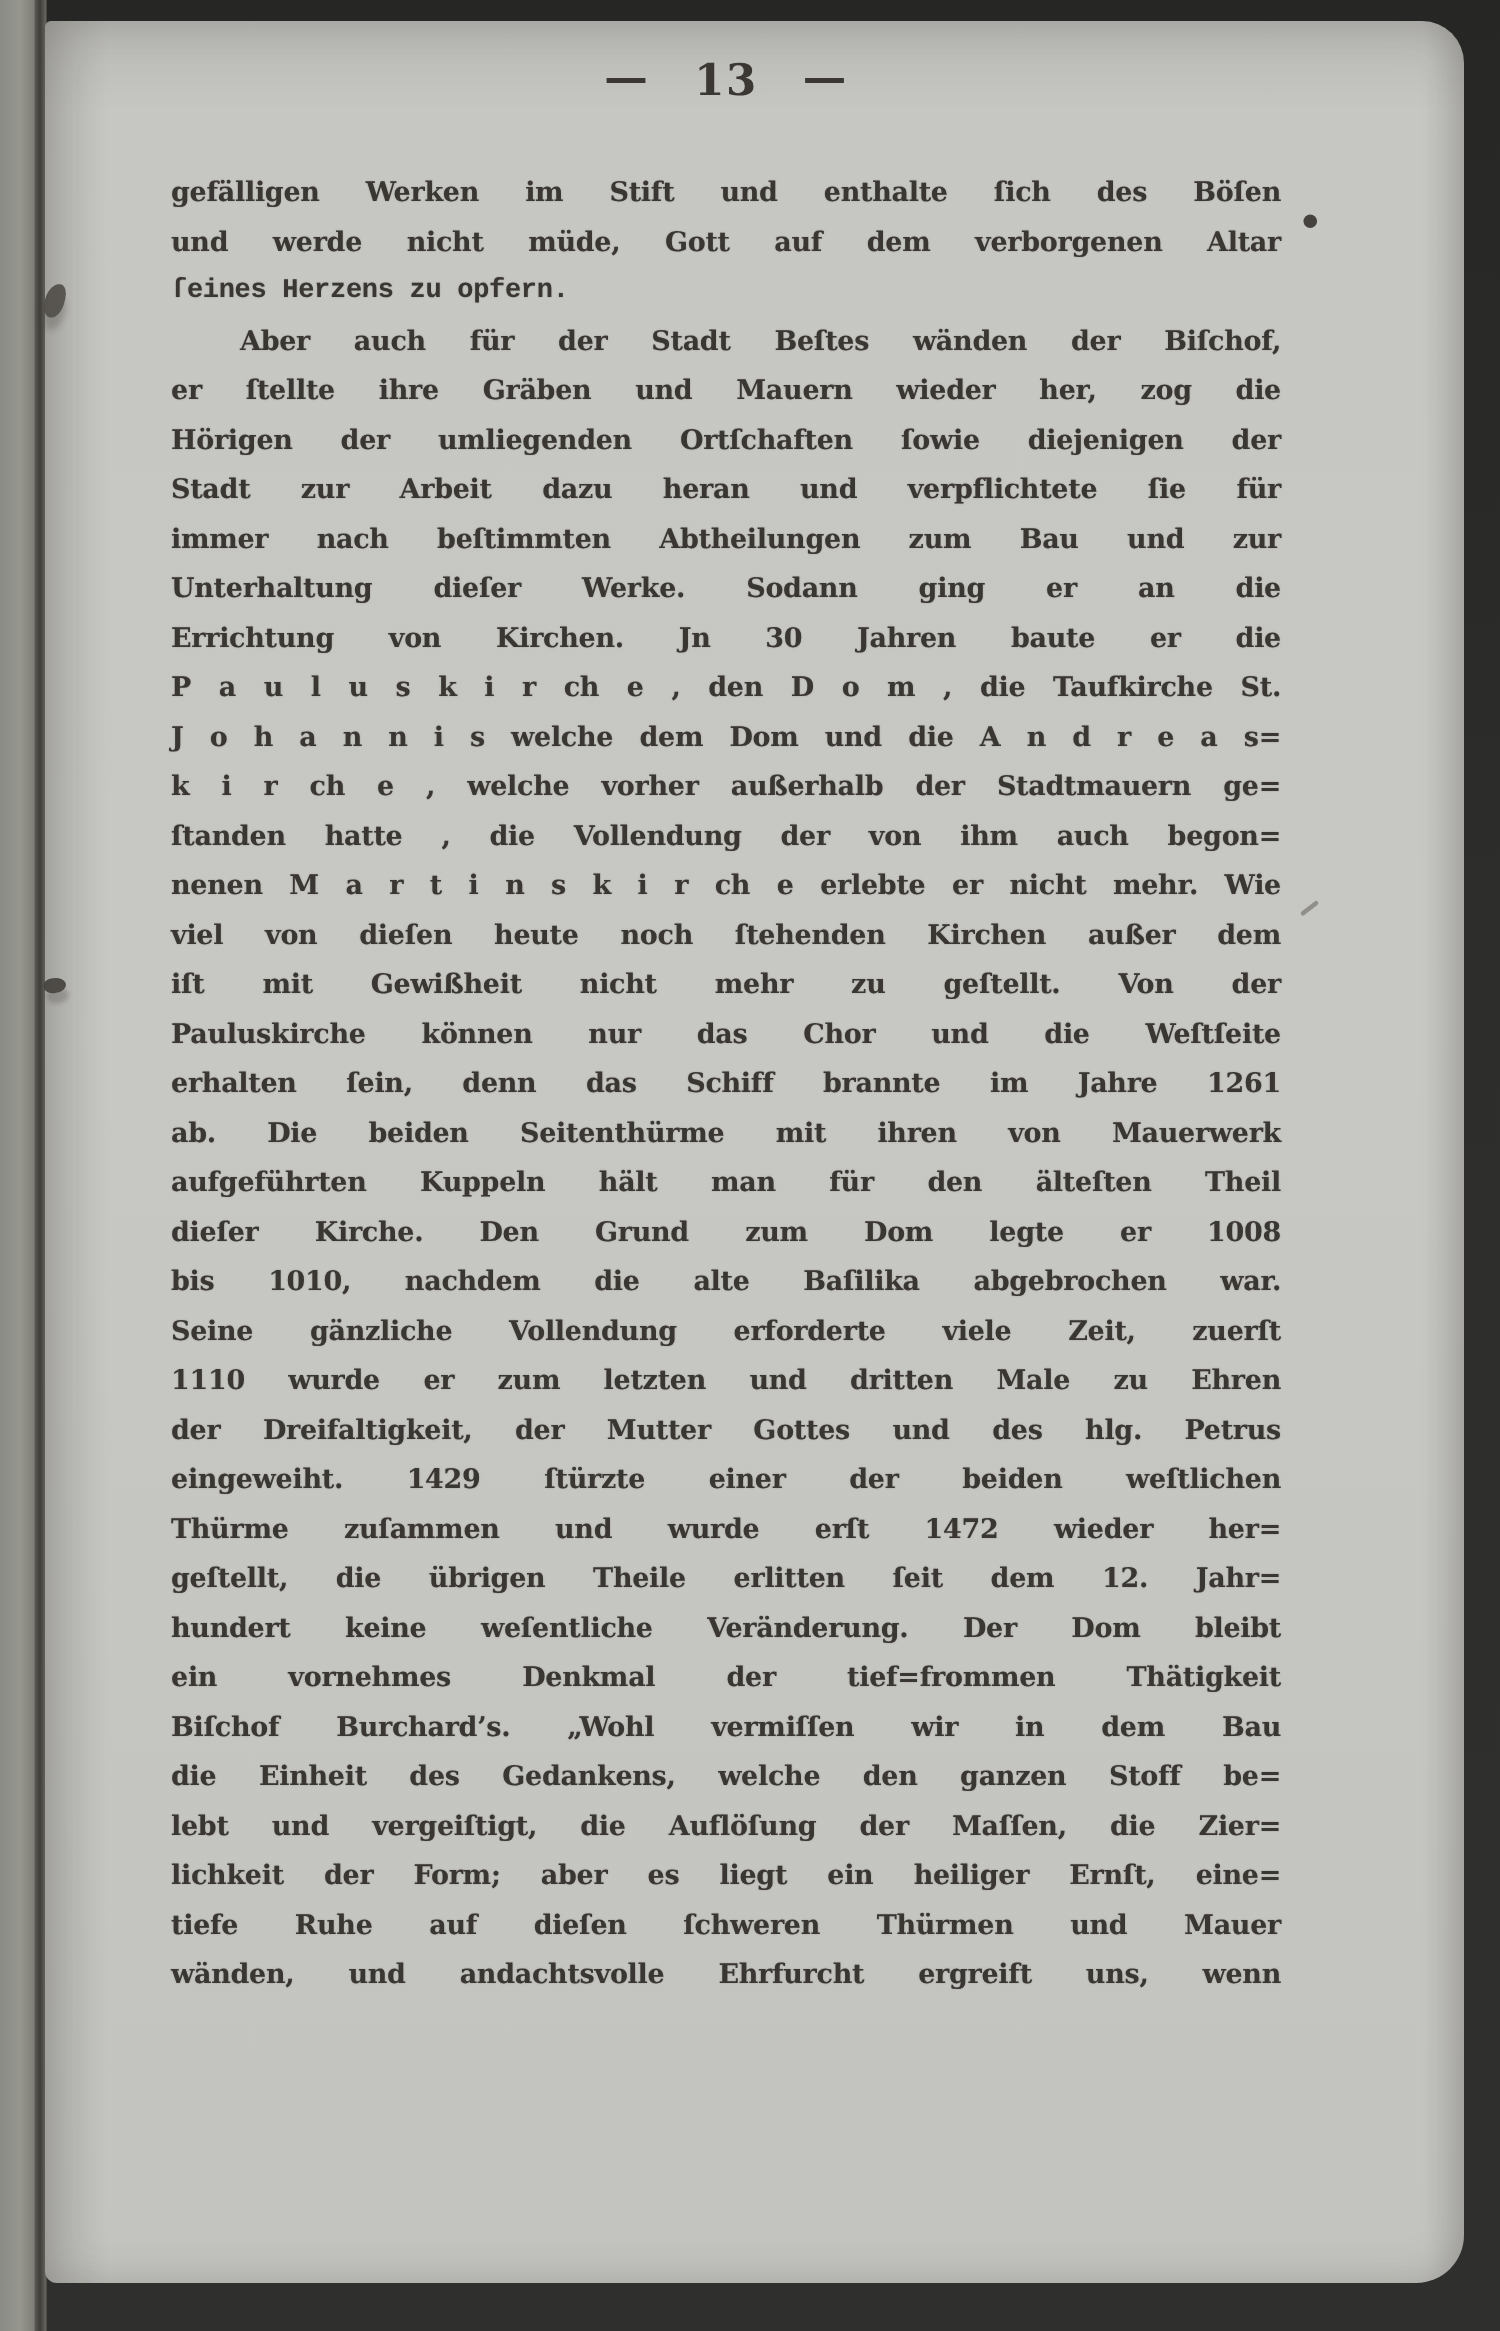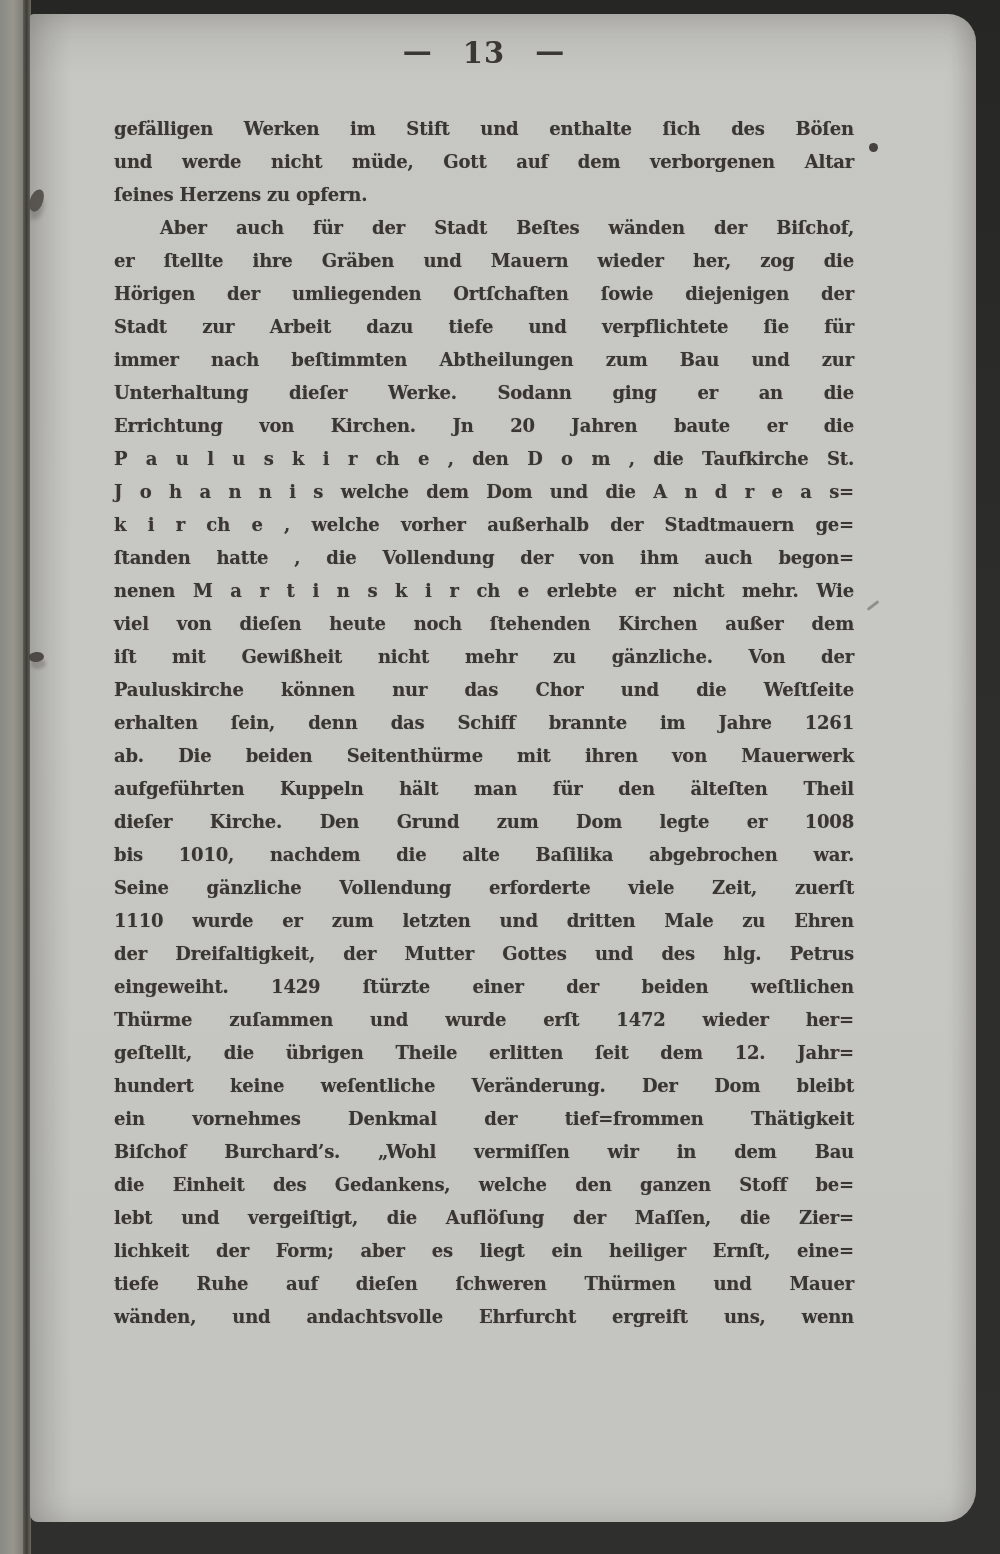--- a/index.html
+++ b/index.html
@@ -66,21 +66,21 @@
     letter-spacing: -0.2px;
     color: #3a3632;
     text-shadow: 0 0 1px rgba(58,54,50,0.35);
   }
   .line {
     text-align: justify;
     text-align-last: justify;
     height: 33px;
     white-space: normal;
   }
-  .line.no-just { text-align-last: left; }
+  .line.no-just { text-align-last: left; font-family: Liberation Mono, monospace; }
   .line.indent { text-indent: 46px; }
   
   .ink-dot {
     position: absolute;
     left: 869px; top: 143px;
     width: 9px; height: 9px;
     border-radius: 50%;
     background: #45423e;
   }
   .margin-blot-top {
@@ -126,31 +126,31 @@
       <span class="dash">—</span>
     </div>
 
     <div class="text-block">
         <div class="line">gefälligen Werken im Stift und enthalte ſich des Böſen</div>
         <div class="line">und werde nicht müde, Gott auf dem verborgenen Altar</div>
         <div class="line no-just">ſeines Herzens zu opfern.</div>
         <div class="line indent">Aber auch für der Stadt Beſtes wänden der Biſchof,</div>
         <div class="line">er ſtellte ihre Gräben und Mauern wieder her, zog die</div>
         <div class="line">Hörigen der umliegenden Ortſchaften ſowie diejenigen der</div>
-        <div class="line">Stadt zur Arbeit dazu tiefe und verpflichtete ſie für</div>
+        <div class="line">Stadt zur Arbeit dazu heran und verpflichtete ſie für</div>
         <div class="line">immer nach beſtimmten Abtheilungen zum Bau und zur</div>
         <div class="line">Unterhaltung dieſer Werke. Sodann ging er an die</div>
-        <div class="line">Errichtung von Kirchen. Jn 20 Jahren baute er die</div>
+        <div class="line">Errichtung von Kirchen. Jn 30 Jahren baute er die</div>
         <div class="line">P a u l u s k i r ch e , den D o m , die Taufkirche St.</div>
         <div class="line">J o h a n n i s welche dem Dom und die A n d r e a s=</div>
         <div class="line">k i r ch e , welche vorher außerhalb der Stadtmauern ge=</div>
         <div class="line">ſtanden hatte , die Vollendung der von ihm auch begon=</div>
         <div class="line">nenen M a r t i n s k i r ch e erlebte er nicht mehr. Wie</div>
         <div class="line">viel von dieſen heute noch ſtehenden Kirchen außer dem</div>
-        <div class="line">iſt mit Gewißheit nicht mehr zu gänzliche. Von der</div>
+        <div class="line">iſt mit Gewißheit nicht mehr zu geſtellt. Von der</div>
         <div class="line">Pauluskirche können nur das Chor und die Weſtſeite</div>
         <div class="line">erhalten ſein, denn das Schiff brannte im Jahre 1261</div>
         <div class="line">ab. Die beiden Seitenthürme mit ihren von Mauerwerk</div>
         <div class="line">aufgeführten Kuppeln hält man für den älteſten Theil</div>
         <div class="line">dieſer Kirche. Den Grund zum Dom legte er 1008</div>
         <div class="line">bis 1010, nachdem die alte Baſilika abgebrochen war.</div>
         <div class="line">Seine gänzliche Vollendung erforderte viele Zeit, zuerſt</div>
         <div class="line">1110 wurde er zum letzten und dritten Male zu Ehren</div>
         <div class="line">der Dreifaltigkeit, der Mutter Gottes und des hlg. Petrus</div>
         <div class="line">eingeweiht. 1429 ſtürzte einer der beiden weſtlichen</div>

